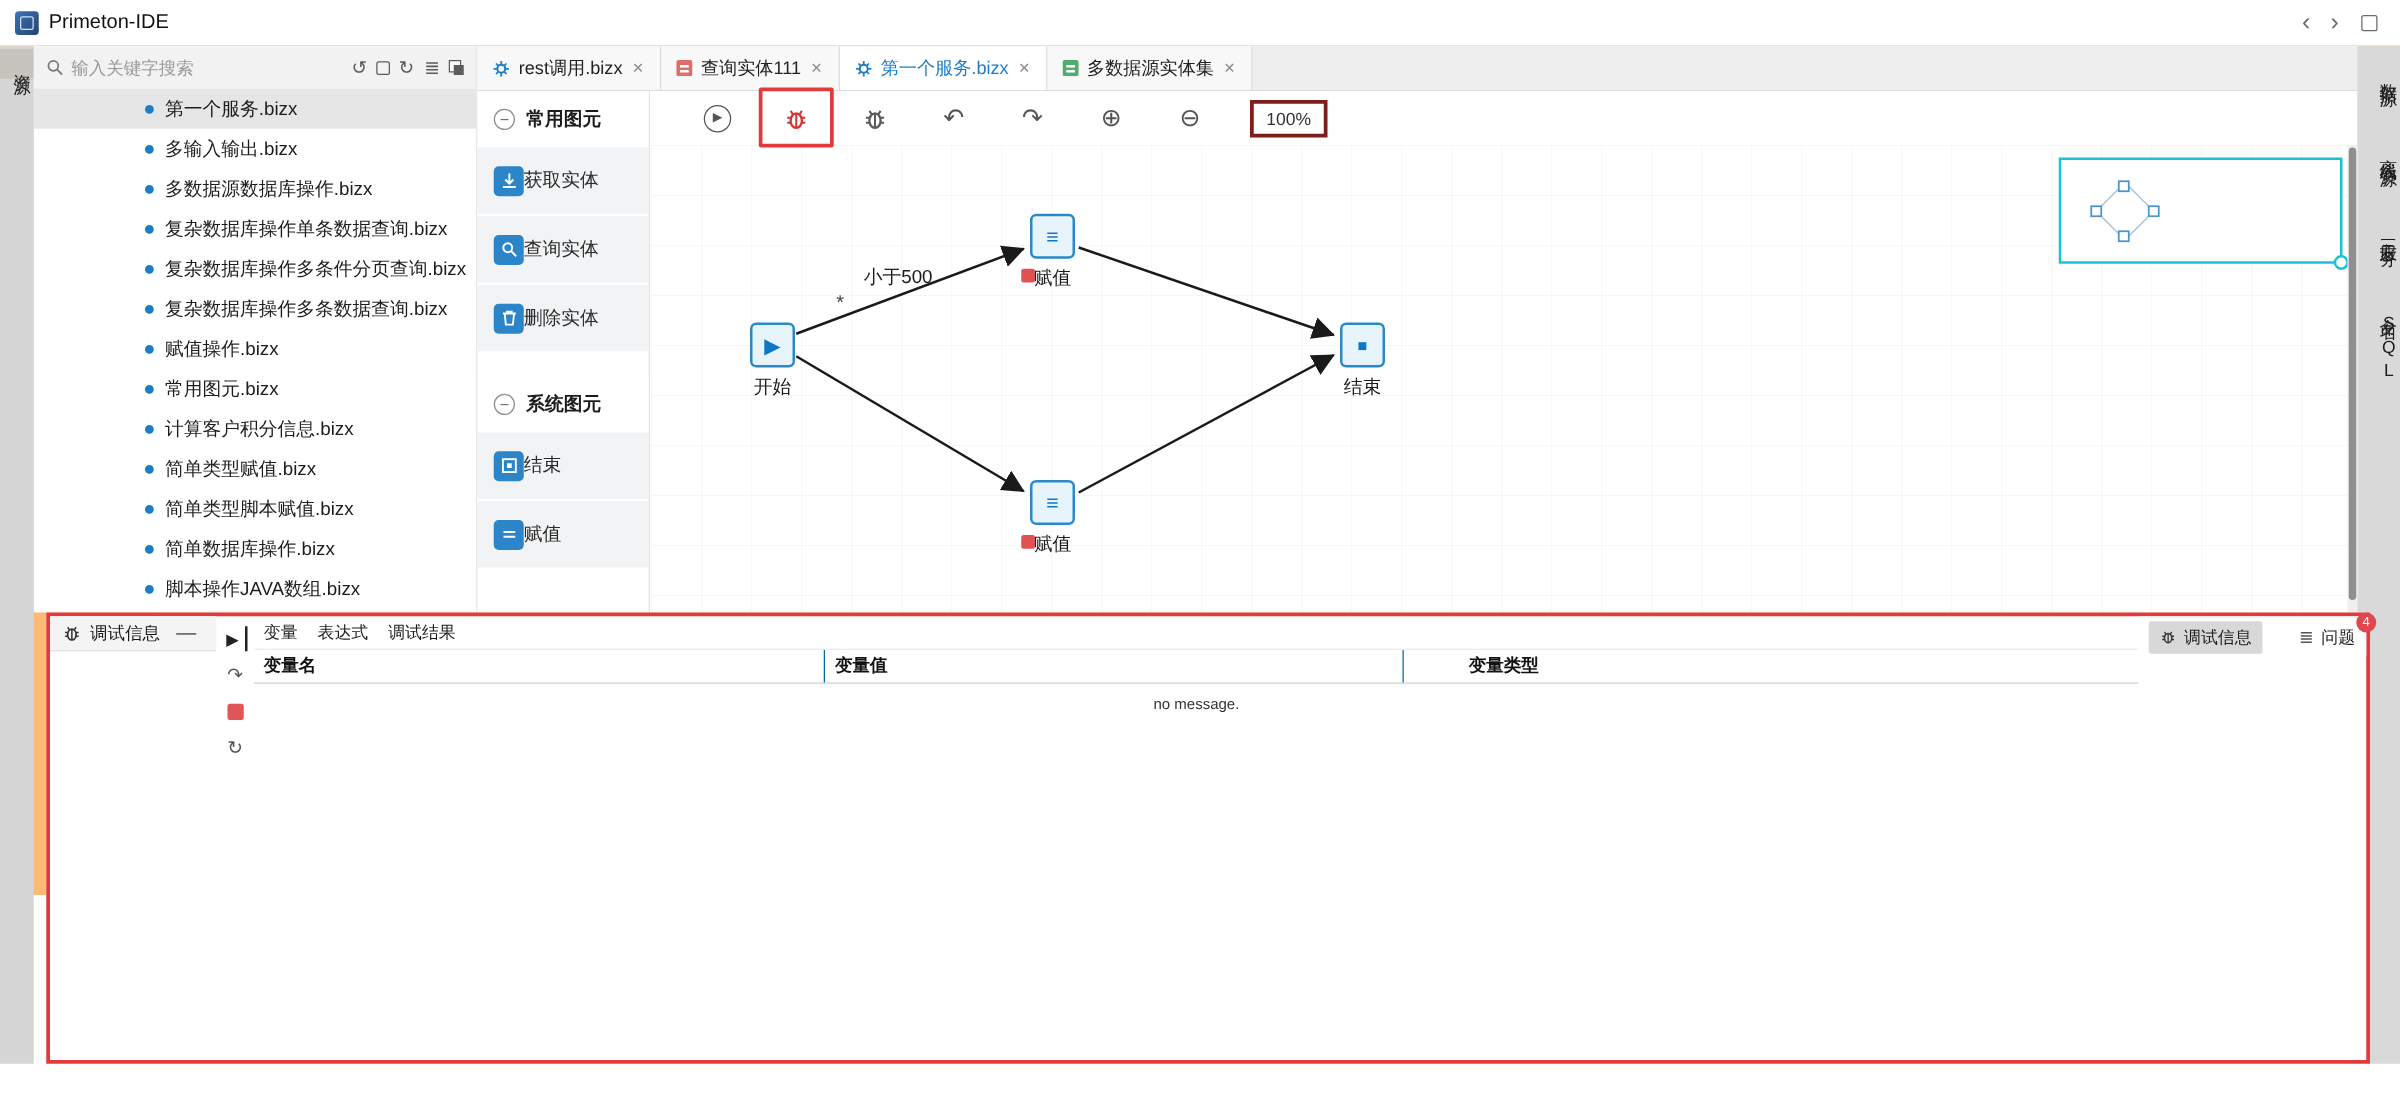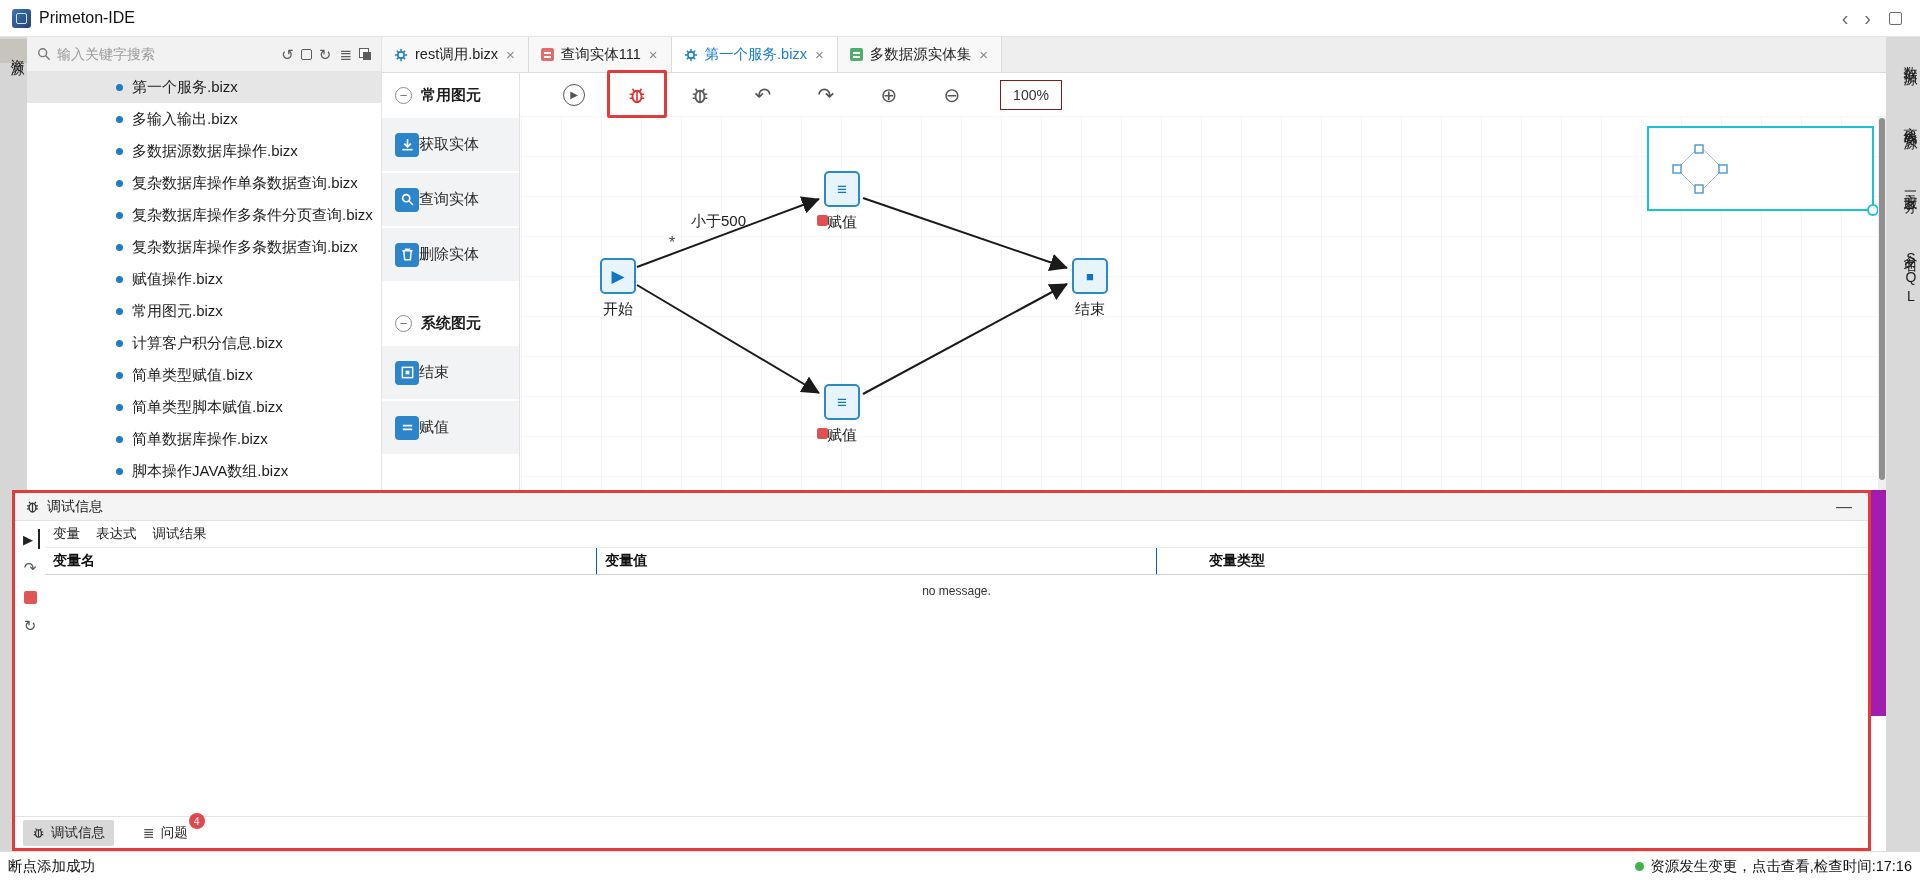--- a/index.html
+++ b/index.html
@@ -1,18 +1,18 @@
 <!DOCTYPE html>
 <html><head>
 <meta charset="utf-8">
 <style>
   * { box-sizing: border-box; margin: 0; padding: 0; }
   html,body { width:1920px; height:880px; overflow:hidden; }
   body { font-family:"Liberation Sans","DejaVu Sans",sans-serif; background:#fff; color:#222; font-size:15px; }
-  #app { position:relative; width:1920px; height:716px; background:#a21caf; }
+  #app { position:relative; width:1920px; height:716px; background:#fdba74; }
 
   
   .titlebar { position:absolute; left:0; top:0; width:1920px; height:37px; background:#fff; border-bottom:1px solid #e4e4e4; display:flex; align-items:center; padding:0 12px; }
   .titlebar .logo { width:19px; height:19px; border-radius:3px; background:linear-gradient(135deg,#3d74b8,#23456f); margin-right:8px; position:relative; flex:0 0 auto; }
   .titlebar .logo::after { content:""; position:absolute; left:4px; top:4px; right:4px; bottom:4px; border:1.5px solid #cfe2f5; border-radius:2px; }
   .titlebar .app-title { font-size:16px; color:#111; }
   .titlebar .spacer { flex:1; }
   .titlebar .win-btn { color:#6b6b6b; font-size:20px; line-height:1; padding:2px 8px; cursor:pointer; }
   .titlebar .win-restore { width:13px; height:13px; border:1.6px solid #6b6b6b; border-radius:2px; margin:0 6px 0 10px; }
 
@@ -60,40 +60,40 @@
   .pal-header .pal-title { font-size:15px; color:#1c1c1c; font-weight:600; }
   .pal-item { height:53px; margin-bottom:2px; background:#f1f3f4; display:flex; align-items:center; padding-left:13px; cursor:grab; }
   .pal-item .pic { width:24px; height:24px; border-radius:4px; background:#2b85c8; display:flex; align-items:center; justify-content:center; flex:0 0 auto; }
   .pal-item .pal-label { font-size:15px; color:#2a2a2a; }
   .pal-gap { height:18px; }
 
   
   .canvas-toolbar { position:absolute; left:139px; top:36px; right:0; height:43px; background:#fff; display:flex; align-items:center; padding-left:38px; gap:33px; }
   .tb-ico { width:30px; height:30px; display:flex; align-items:center; justify-content:center; color:#555; font-size:20px; cursor:pointer; flex:0 0 auto; }
   .run-circ { width:22px; height:22px; border:1.7px solid #555; border-radius:50%; display:flex; align-items:center; justify-content:center; font-size:10px; color:#555; }
-  .zoom-box { height:30px; min-width:62px; border:1px solid #7f1d1d; background:#fff; display:flex; align-items:center; justify-content:center; font-size:14px; color:#333; cursor:pointer; padding:0 8px; }
+  .zoom-box { height:30px; min-width:62px; border:3px solid #7f1d1d; background:#fff; display:flex; align-items:center; justify-content:center; font-size:14px; color:#333; cursor:pointer; padding:0 8px; }
   .anno-toolbar { position:absolute; left:225px; top:33px; width:60px; height:48px; border:3px solid #e23b3b; border-radius:2px; pointer-events:none; z-index:30; }
 
   
   .canvas-body { position:absolute; left:139px; top:79px; width:1365px; height:374px; background:#fff;
     background-image:linear-gradient(rgba(0,0,0,.035) 1px,transparent 1px),linear-gradient(90deg,rgba(0,0,0,.035) 1px,transparent 1px);
     background-size:40px 40px; overflow:hidden; }
   .flow-node { position:absolute; width:36px; height:36px; border:2px solid #2a8ac8; border-radius:5px; background:#e8f4fc; display:flex; align-items:center; justify-content:center; color:#1077c8; cursor:grab; z-index:5; }
   .flow-node .glyph { font-size:17px; font-weight:bold; line-height:1; }
   .node-label { position:absolute; width:72px; text-align:center; font-size:15px; color:#1c1c1c; z-index:6; }
   .bp { position:absolute; width:11px; height:11px; border-radius:2px; background:#e05252; z-index:7; }
   .edge-label { position:absolute; font-size:15px; color:#1c1c1c; z-index:6; }
   .asterisk { position:absolute; font-size:16px; color:#444; z-index:6; }
   .minimap { position:absolute; right:12px; top:10px; width:227px; height:85px; border:2px solid #19c3d6; background:#fff; z-index:10; cursor:pointer; }
   .minimap .mm-handle { position:absolute; right:-7px; bottom:-7px; width:12px; height:12px; border:2px solid #19c3d6; border-radius:50%; background:#fff; cursor:nwse-resize; }
   .canvas-scrollbar { position:absolute; right:0; top:0; width:8px; height:100%; background:#efefef; z-index:12; }
   .canvas-scrollbar .thumb { position:absolute; top:2px; left:1px; width:6px; height:362px; background:#8f8f8f; border-radius:3px; cursor:grab; }
 
   
-  .debug-panel { position:absolute; left:12px; top:490px; width:1859px; height:361px; background:#fff; border:3px solid #e23b3b; display:flex; flex-direction:column; z-index:20; }
+  .debug-panel { position:absolute; left:37px; top:490px; width:1859px; height:361px; background:#fff; border:3px solid #e23b3b; display:flex; flex-direction:row; z-index:20; }
   .dbg-header { height:28px; background:#f4f4f4; border-bottom:1px solid #e2e2e2; display:flex; align-items:center; padding:0 10px; gap:7px; }
   .dbg-title { font-size:14px; color:#1b1b1b; }
   .dbg-min { margin-left:auto; color:#444; font-size:16px; cursor:pointer; padding:0 6px; line-height:1; }
   .dbg-body { flex:1; display:flex; position:relative; overflow:hidden; }
   .dbg-toolcol { width:30px; display:flex; flex-direction:column; align-items:center; padding-top:8px; gap:9px; }
   .dbg-tool { width:20px; height:20px; display:flex; align-items:center; justify-content:center; cursor:pointer; color:#555; font-size:15px; }
   .icon-resume { color:#222; font-size:13px; border-right:2px solid #222; padding-right:2px; line-height:1; }
   .stop-sq { width:13px; height:13px; background:#e05555; border-radius:2px; }
   .dbg-main { flex:1; display:flex; flex-direction:column; overflow:hidden; }
   .dbg-tabs { height:27px; display:flex; align-items:center; gap:16px; padding-left:8px; border-bottom:1px solid #ececec; }
@@ -415,20 +415,14 @@
     </div>
   </div>
 
   <div class="right-strip">
     <div class="v-tab">数据源</div>
     <div class="v-tab">离线资源</div>
     <div class="v-tab">三方服务</div>
     <div class="v-tab">命名SQL</div>
   </div>
 
-  <div class="statusbar">
-    <span>断点添加成功</span>
-    <span class="spacer"></span>
-    <span class="green-dot"></span>
-    <span>资源发生变更，点击查看,检查时间:17:16</span>
-  </div>
 
 </div>
 
 </body></html>

